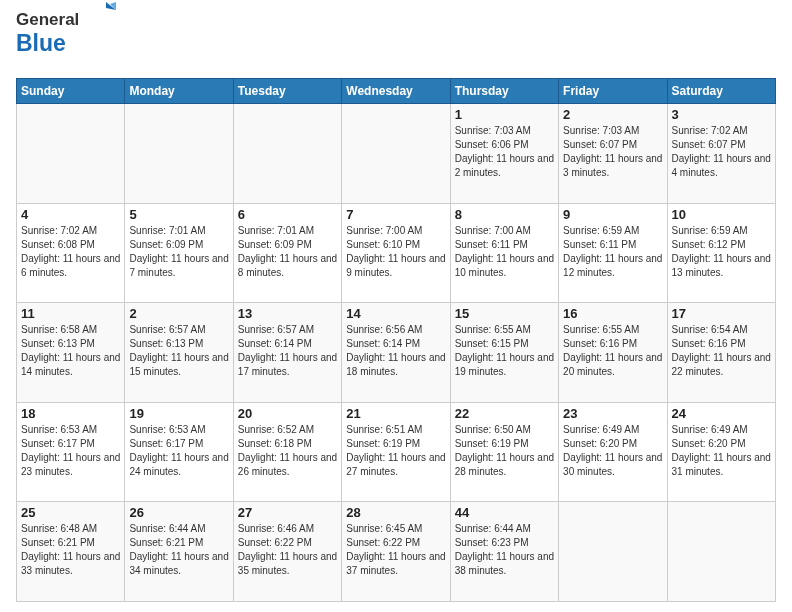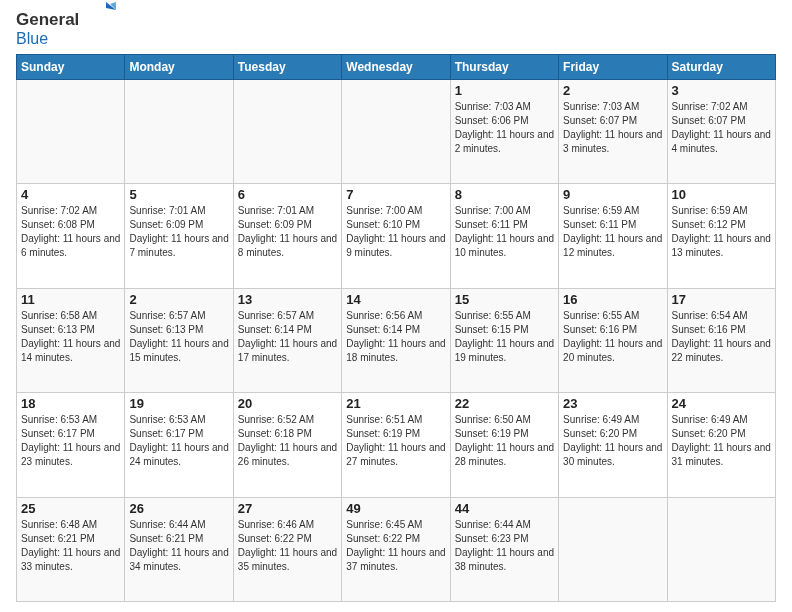--- a/index.html
+++ b/index.html
@@ -41,20 +41,21 @@
       font-size: 14px;
       color: #333;
       margin-top: 2px;
     }
     .calendar {
       flex: 1;
       border: 1px solid #ccc;
       border-collapse: collapse;
       width: 100%;
       table-layout: fixed;
+      margin-top: 16px;
     }
     .calendar th {
       background-color: #2a7ab5;
       color: #fff;
       font-size: 12px;
       font-weight: bold;
       padding: 5px 4px;
       text-align: left;
       border: 1px solid #1a5a90;
     }
@@ -89,21 +90,21 @@
   <div class="header">
     <div class="logo">
   <div style="display:flex;flex-direction:column;align-items:flex-start;line-height:1.15;">
     <div style="display:flex;align-items:flex-start;gap:14px;">
       <span style="font-size:17px;font-weight:bold;color:#333;font-family:Arial;">General</span>
       <svg width="20" height="22" viewBox="0 0 20 22" style="margin-left:3px;margin-top:-8px;">
         <polygon points="10,0 20,8 10,6" fill="#1a6bb5"></polygon>
         <polygon points="14,2 20,8 20,0" fill="#60aadd"></polygon>
       </svg>
     </div>
-    <span style="font-size:16px;font-weight:normal;color:#1a6bb5;font-family:Arial;">Blue</span>
+    <span style="font-size:23px;font-weight:bold;color:#1a6bb5;font-family:Arial;">Blue</span>
   </div>
 </div>
     <div class="title-area">
       <div class="month-title"></div>
       <div class="location"></div>
     </div>
   </div>
 
   <table class="calendar">
     <thead>
@@ -288,21 +289,21 @@
 Sunset: 6:21 PM
 Daylight: 11 hours and 34 minutes.</div>
           </td>
           <td>
             <span class="day-num">27</span>
             <div class="day-info">Sunrise: 6:46 AM
 Sunset: 6:22 PM
 Daylight: 11 hours and 35 minutes.</div>
           </td>
           <td>
-            <span class="day-num">49</span>
+            <span class="day-num">28</span>
             <div class="day-info">Sunrise: 6:45 AM
 Sunset: 6:22 PM
 Daylight: 11 hours and 37 minutes.</div>
           </td>
           <td>
             <span class="day-num">44</span>
             <div class="day-info">Sunrise: 6:44 AM
 Sunset: 6:23 PM
 Daylight: 11 hours and 38 minutes.</div>
           </td>

